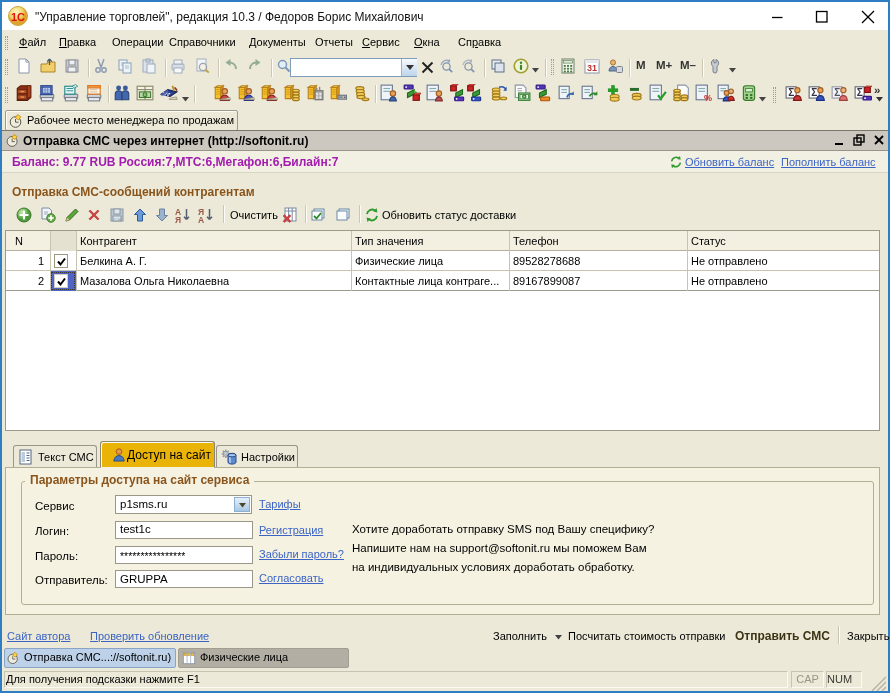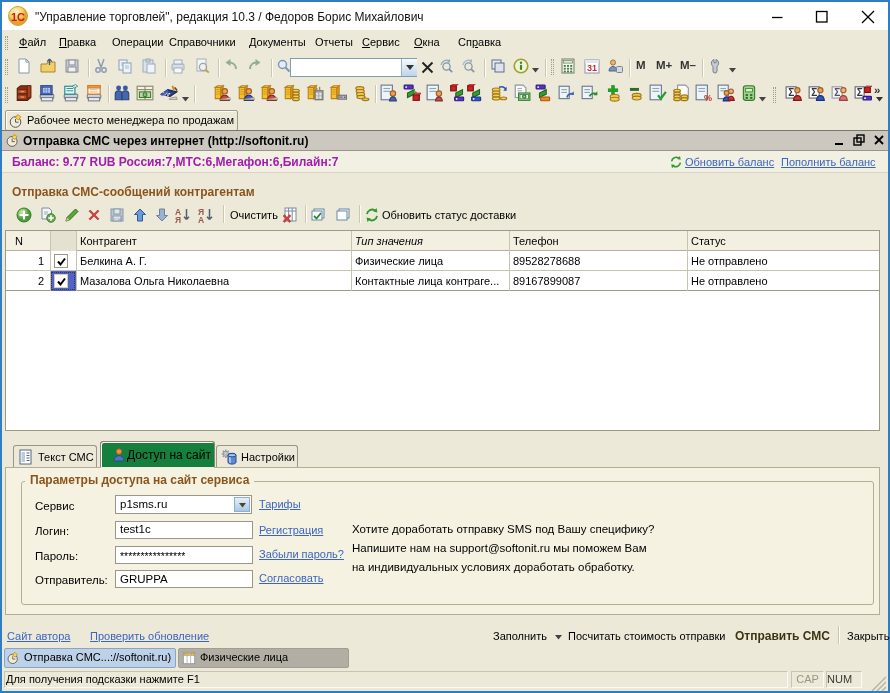--- a/index.html
+++ b/index.html
@@ -996,21 +996,21 @@
 <div class="abs" style="left:377px;top:7px;">Обновить статус доставки</div>
   </div>
 
   <div class="abs olive" style="left:10px;top:54px;">Отправка СМС-сообщений контрагентам</div>
 
   <div class="abs" style="left:3px;top:99px;width:875px;height:201px;background:#fff;border:1px solid #9c9a8a;font-size:11px;">
     <div class="abs" id="thead" style="left:0;top:0;width:873px;height:20px;background:#f3f0e2;border-bottom:1px solid #b4b1a0;">
 <div class="abs" style="left:9px;top:4px;">N</div>
 <div class="abs" style="left:44px;top:0;width:26px;height:20px;background:#e5e1d1;"></div>
 <div class="abs" style="left:74px;top:4px;">Контрагент</div>
-<div class="abs" style="left:349px;top:4px;font-style:italic;">Тип значения</div>
+<div class="abs" style="left:349px;top:4px;">Тип значения</div>
 <div class="abs" style="left:507px;top:4px;">Телефон</div>
 <div class="abs" style="left:685px;top:4px;">Статус</div>
 <div class="abs" style="left:44px;top:0px;width:1px;height:20px;background:#c6c3b0;"></div>
 <div class="abs" style="left:70px;top:0px;width:1px;height:20px;background:#c6c3b0;"></div>
 <div class="abs" style="left:345px;top:0px;width:1px;height:20px;background:#c6c3b0;"></div>
 <div class="abs" style="left:503px;top:0px;width:1px;height:20px;background:#c6c3b0;"></div>
 <div class="abs" style="left:681px;top:0px;width:1px;height:20px;background:#c6c3b0;"></div>
     </div>
     <div class="abs" id="trow1" style="left:0;top:20px;width:873px;height:20px;border-bottom:1px solid #c6c3b2;">
 <div class="abs" style="left:0;top:4px;width:38px;text-align:right;">1</div>
@@ -1047,21 +1047,21 @@
     </div>
   </div>
 
   <div class="abs" id="tabs" style="left:3px;top:310px;width:875px;height:27px;">
 <div class="abs" style="left:8px;top:4px;width:84px;height:22px;background:#ede9d9;border:1px solid #9a978a;border-bottom:none;border-radius:3px 3px 0 0;">
           <svg class="abs" style="left:4px;top:3px" width="16" height="16">
             <use href="#i-tbldoc"></use>
           </svg>
           <span class="abs" style="left:24px;top:5px;white-space:nowrap;font-size:11px;">Текст СМС</span>
         </div>
-<div class="abs" style="left:95px;top:0px;width:115px;height:26px;background:#15803d;border:1px solid #8a8775;border-bottom:none;border-radius:3px 3px 0 0;box-shadow:inset 1px 1px 0 #fcfbf6;">
+<div class="abs" style="left:95px;top:0px;width:115px;height:26px;background:#eab308;border:1px solid #8a8775;border-bottom:none;border-radius:3px 3px 0 0;box-shadow:inset 1px 1px 0 #fcfbf6;">
           <svg class="abs" style="left:10px;top:5px" width="16" height="16">
             <use href="#i-person"></use>
           </svg>
           <span class="abs" style="left:26px;top:6px;white-space:nowrap;font-size:12px;">Доступ на сайт</span>
         </div>
 <div class="abs" style="left:211px;top:4px;width:82px;height:22px;background:#ede9d9;border:1px solid #9a978a;border-bottom:none;border-radius:3px 3px 0 0;">
           <svg class="abs" style="left:4px;top:3px" width="16" height="16">
             <use href="#i-gear"></use>
           </svg>
           <span class="abs" style="left:24px;top:5px;white-space:nowrap;font-size:11px;">Настройки</span>

